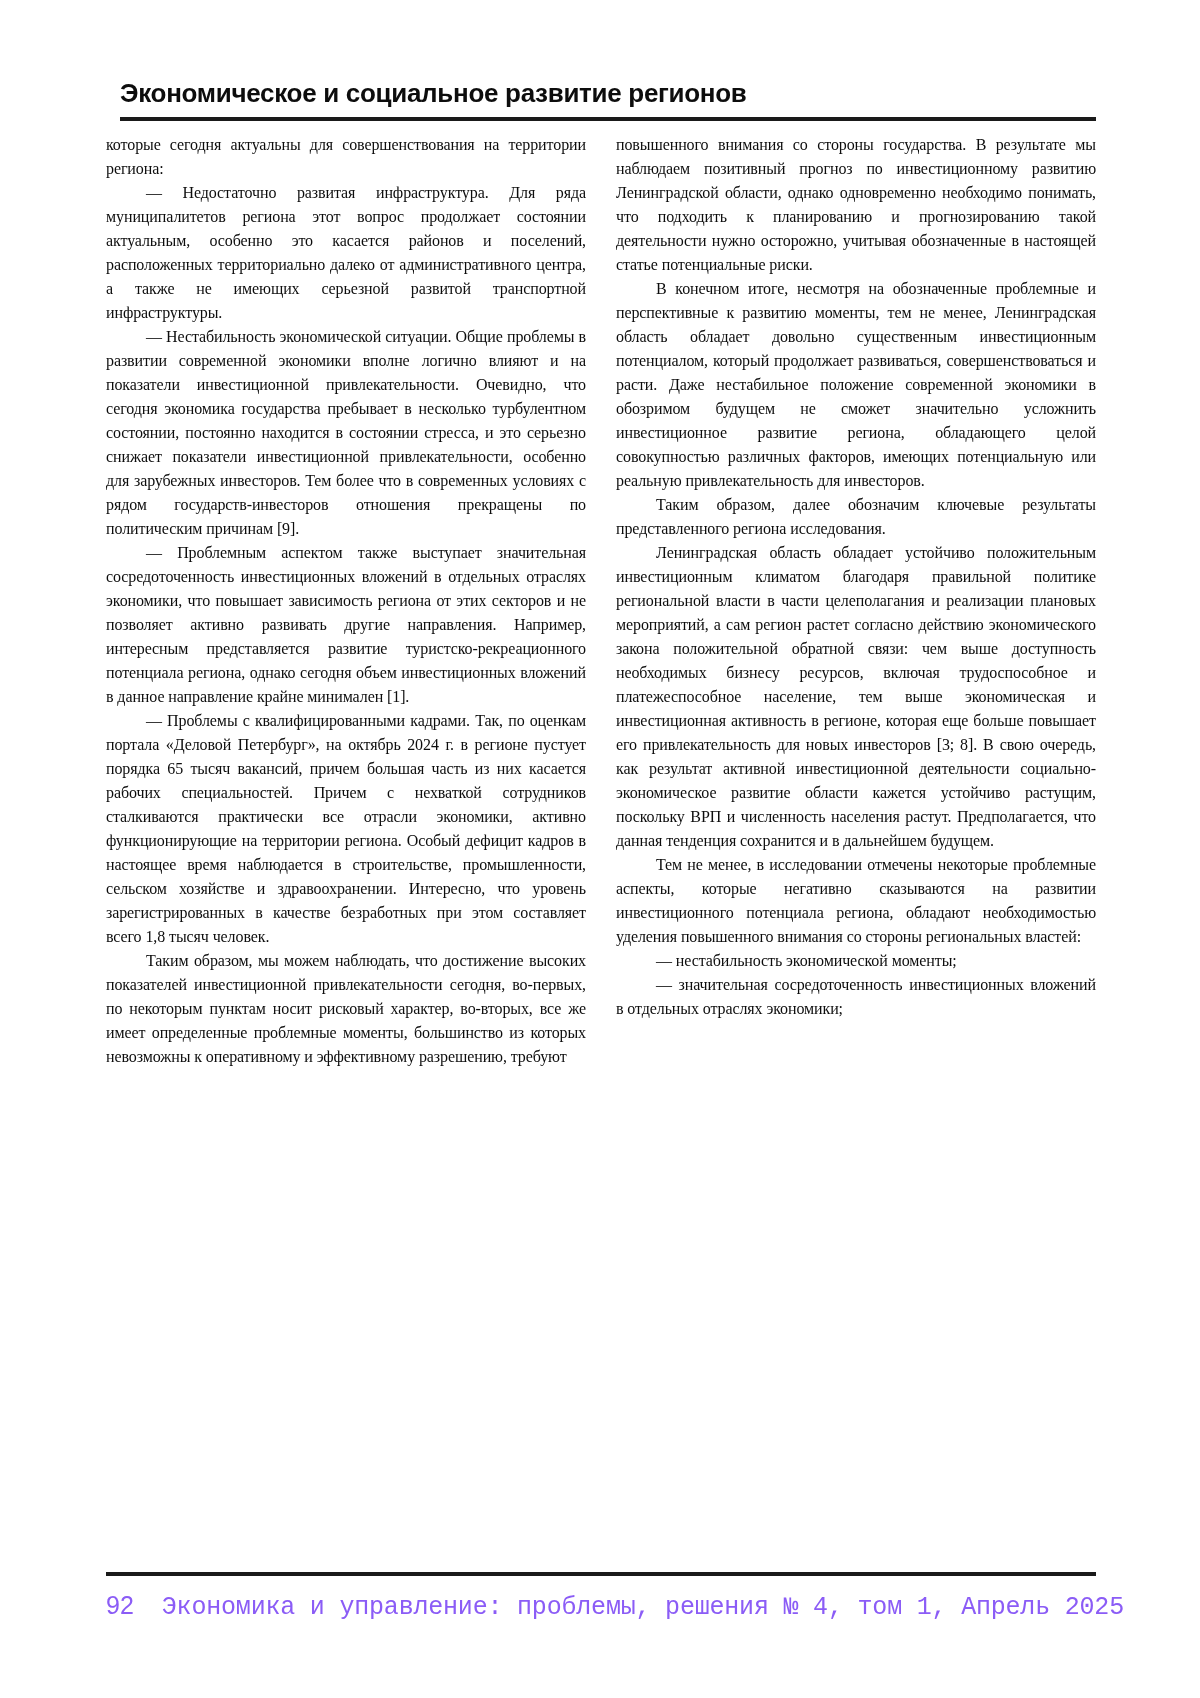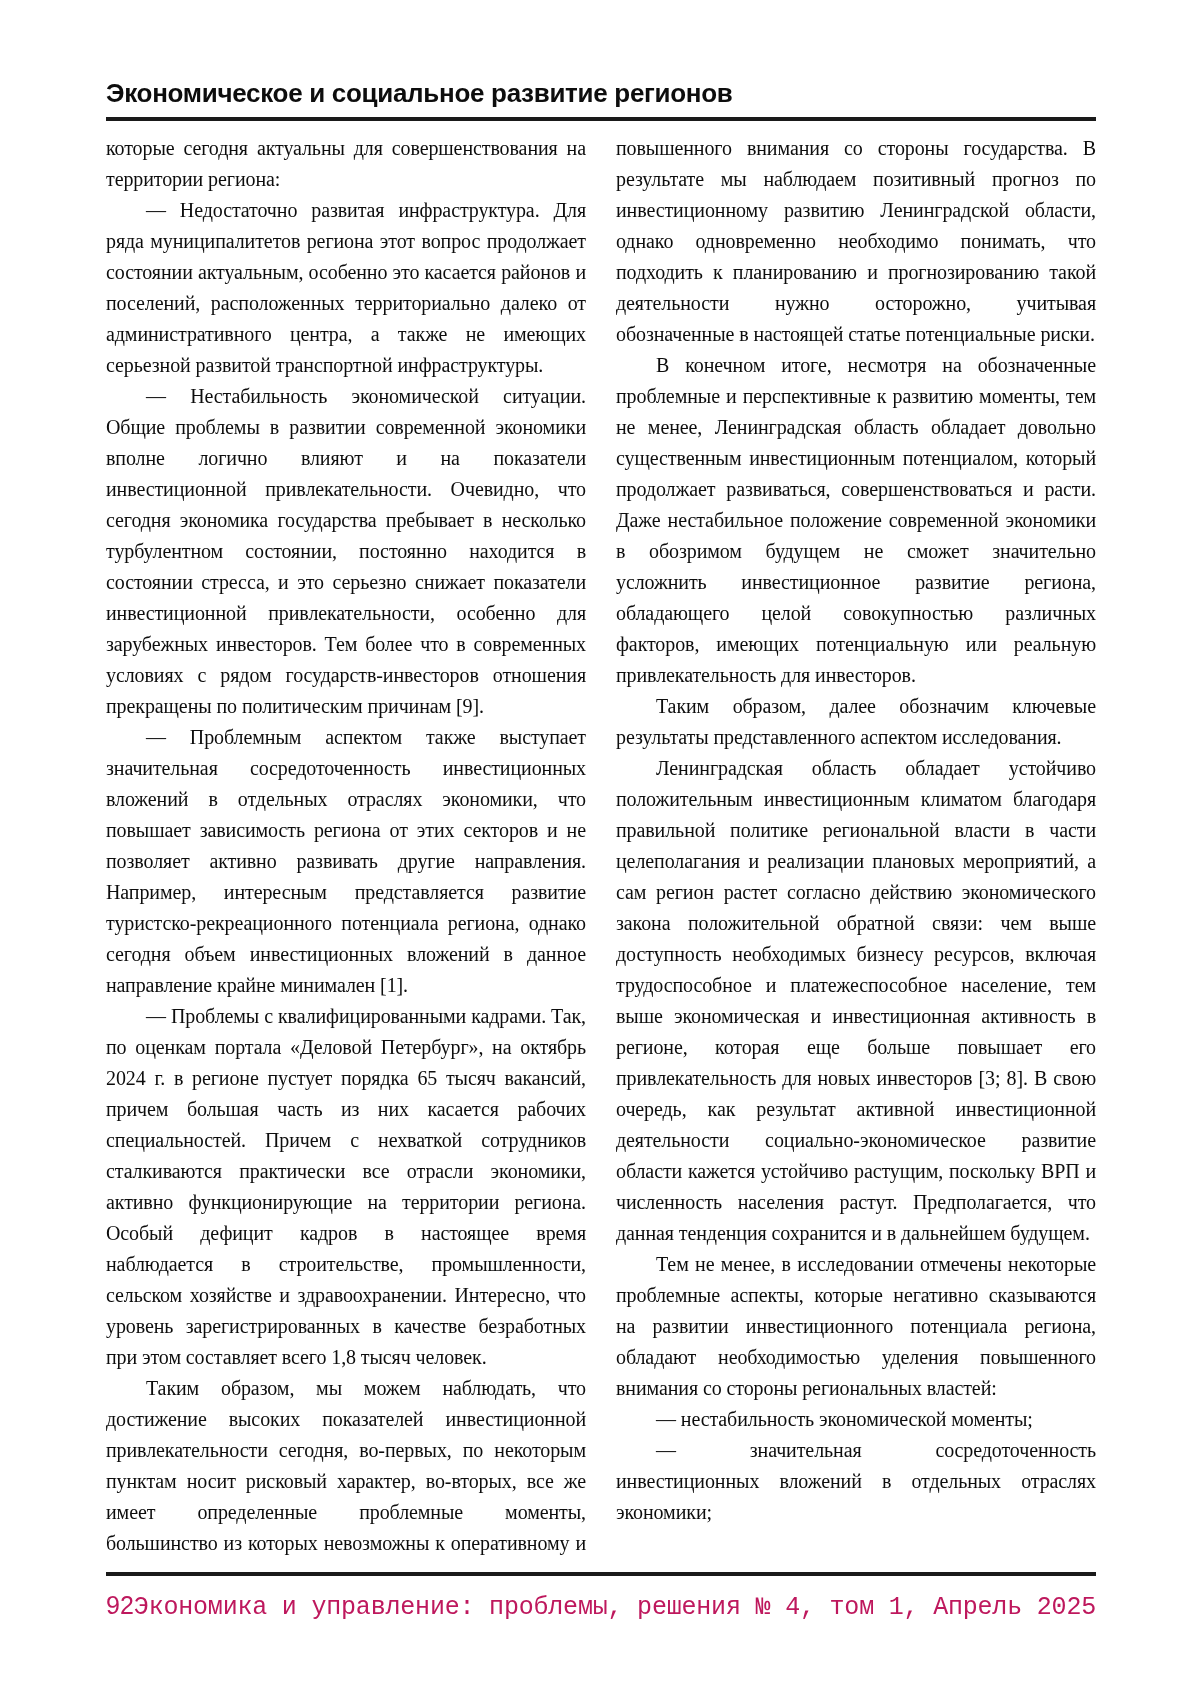--- a/index.html
+++ b/index.html
@@ -11,21 +11,21 @@
     position: relative;
     width: 1200px;
     height: 1698px;
     background: #ffffff;
     color: #111111;
     overflow: hidden;
   }
   
   .page-header {
     position: absolute;
-    left: 106px;
+    left: 120px;
     right: 104px;
     top: 78px;
   }
   .running-head {
     font-family: "Liberation Sans", sans-serif;
     font-weight: bold;
     font-size: 26px;
     line-height: 30px;
     letter-spacing: -0.3px;
     color: #0d0d0d;
@@ -43,22 +43,22 @@
     top: 133px;
     width: 990px;
     display: flex;
     gap: 30px;
   }
   .col {
     width: 480px;
     height: 1426px;
     overflow: hidden;
     font-family: "Liberation Serif", serif;
-    font-size: 20px;
-    line-height: 31px;
+    font-size: 16px;
+    line-height: 24px;
     letter-spacing: -0.1px;
     color: #0d0d0d;
     text-align: justify;
     hyphens: auto;
     -webkit-hyphens: auto;
   }
   .col p.para {
     margin: 0;
     padding: 0;
   }
@@ -80,21 +80,22 @@
     background: #1a1a1a;
   }
   .foot-row {
     margin-top: 15px;
     display: flex;
     justify-content: space-between;
     align-items: baseline;
     font-family: "Liberation Sans", sans-serif;
     font-size: 25px;
     line-height: 29px;
-    color: #be185d;
+    color: #8b5cf6;
+    gap: 28px;
   }
   .journal-citation {
     letter-spacing: -0.2px;
     white-space: nowrap;
     font-family: Liberation Mono, monospace;
   }
 </style>
 </head>
 <body>
 
@@ -110,21 +111,21 @@
         <p class="para">которые сегодня актуальны для совершенствования на территории региона:</p>
         <p class="para indent">— Недостаточно развитая инфраструктура. Для ряда муниципалитетов региона этот вопрос продолжает состоянии актуальным, особенно это касается районов и поселений, расположенных территориально далеко от административного центра, а также не имеющих серьезной развитой транспортной инфраструктуры.</p>
         <p class="para indent">— Нестабильность экономической ситуации. Общие проблемы в развитии современной экономики вполне логично влияют и на показатели инвестиционной привлекательности. Очевидно, что сегодня экономика государства пребывает в несколько турбулентном состоянии, постоянно находится в состоянии стресса, и это серьезно снижает показатели инвестиционной привлекательности, особенно для зарубежных инвесторов. Тем более что в современных условиях с рядом государств-инвесторов отношения прекращены по политическим причинам [9].</p>
         <p class="para indent">— Проблемным аспектом также выступает значительная сосредоточенность инвестиционных вложений в отдельных отраслях экономики, что повышает зависимость региона от этих секторов и не позволяет активно развивать другие направления. Например, интересным представляется развитие туристско-рекреационного потенциала региона, однако сегодня объем инвестиционных вложений в данное направление крайне минимален [1].</p>
         <p class="para indent">— Проблемы с квалифицированными кадрами. Так, по оценкам портала «Деловой Петербург», на октябрь 2024 г. в регионе пустует порядка 65 тысяч вакансий, причем большая часть из них касается рабочих специальностей. Причем с нехваткой сотрудников сталкиваются практически все отрасли экономики, активно функционирующие на территории региона. Особый дефицит кадров в настоящее время наблюдается в строительстве, промышленности, сельском хозяйстве и здравоохранении. Интересно, что уровень зарегистрированных в качестве безработных при этом составляет всего 1,8 тысяч человек.</p>
         <p class="para indent">Таким образом, мы можем наблюдать, что достижение высоких показателей инвестиционной привлекательности сегодня, во-первых, по некоторым пунктам носит рисковый характер, во-вторых, все же имеет определенные проблемные моменты, большинство из которых невозможны к оперативному и эффективному разрешению, требуют</p>
       </section>
     <section class="col" lang="ru">
         <p class="para">повышенного внимания со стороны государства. В результате мы наблюдаем позитивный прогноз по инвестиционному развитию Ленинградской области, однако одновременно необходимо понимать, что подходить к планированию и прогнозированию такой деятельности нужно осторожно, учитывая обозначенные в настоящей статье потенциальные риски.</p>
         <p class="para indent">В конечном итоге, несмотря на обозначенные проблемные и перспективные к развитию моменты, тем не менее, Ленинградская область обладает довольно существенным инвестиционным потенциалом, который продолжает развиваться, совершенствоваться и расти. Даже нестабильное положение современной экономики в обозримом будущем не сможет значительно усложнить инвестиционное развитие региона, обладающего целой совокупностью различных факторов, имеющих потенциальную или реальную привлекательность для инвесторов.</p>
-        <p class="para indent">Таким образом, далее обозначим ключевые результаты представленного аспектом исследования.</p>
+        <p class="para indent">Таким образом, далее обозначим ключевые результаты представленного региона исследования.</p>
         <p class="para indent">Ленинградская область обладает устойчиво положительным инвестиционным климатом благодаря правильной политике региональной власти в части целеполагания и реализации плановых мероприятий, а сам регион растет согласно действию экономического закона положительной обратной связи: чем выше доступность необходимых бизнесу ресурсов, включая трудоспособное и платежеспособное население, тем выше экономическая и инвестиционная активность в регионе, которая еще больше повышает его привлекательность для новых инвесторов [3; 8]. В свою очередь, как результат активной инвестиционной деятельности социально-экономическое развитие области кажется устойчиво растущим, поскольку ВРП и численность населения растут. Предполагается, что данная тенденция сохранится и в дальнейшем будущем.</p>
         <p class="para indent">Тем не менее, в исследовании отмечены некоторые проблемные аспекты, которые негативно сказываются на развитии инвестиционного потенциала региона, обладают необходимостью уделения повышенного внимания со стороны региональных властей:</p>
         <p class="para indent">— нестабильность экономической моменты;</p>
         <p class="para indent">— значительная сосредоточенность инвестиционных вложений в отдельных отраслях экономики;</p>
       </section>
   </main>
 
   <footer class="page-footer">
     <div class="foot-rule"></div>
     <div class="foot-row">

